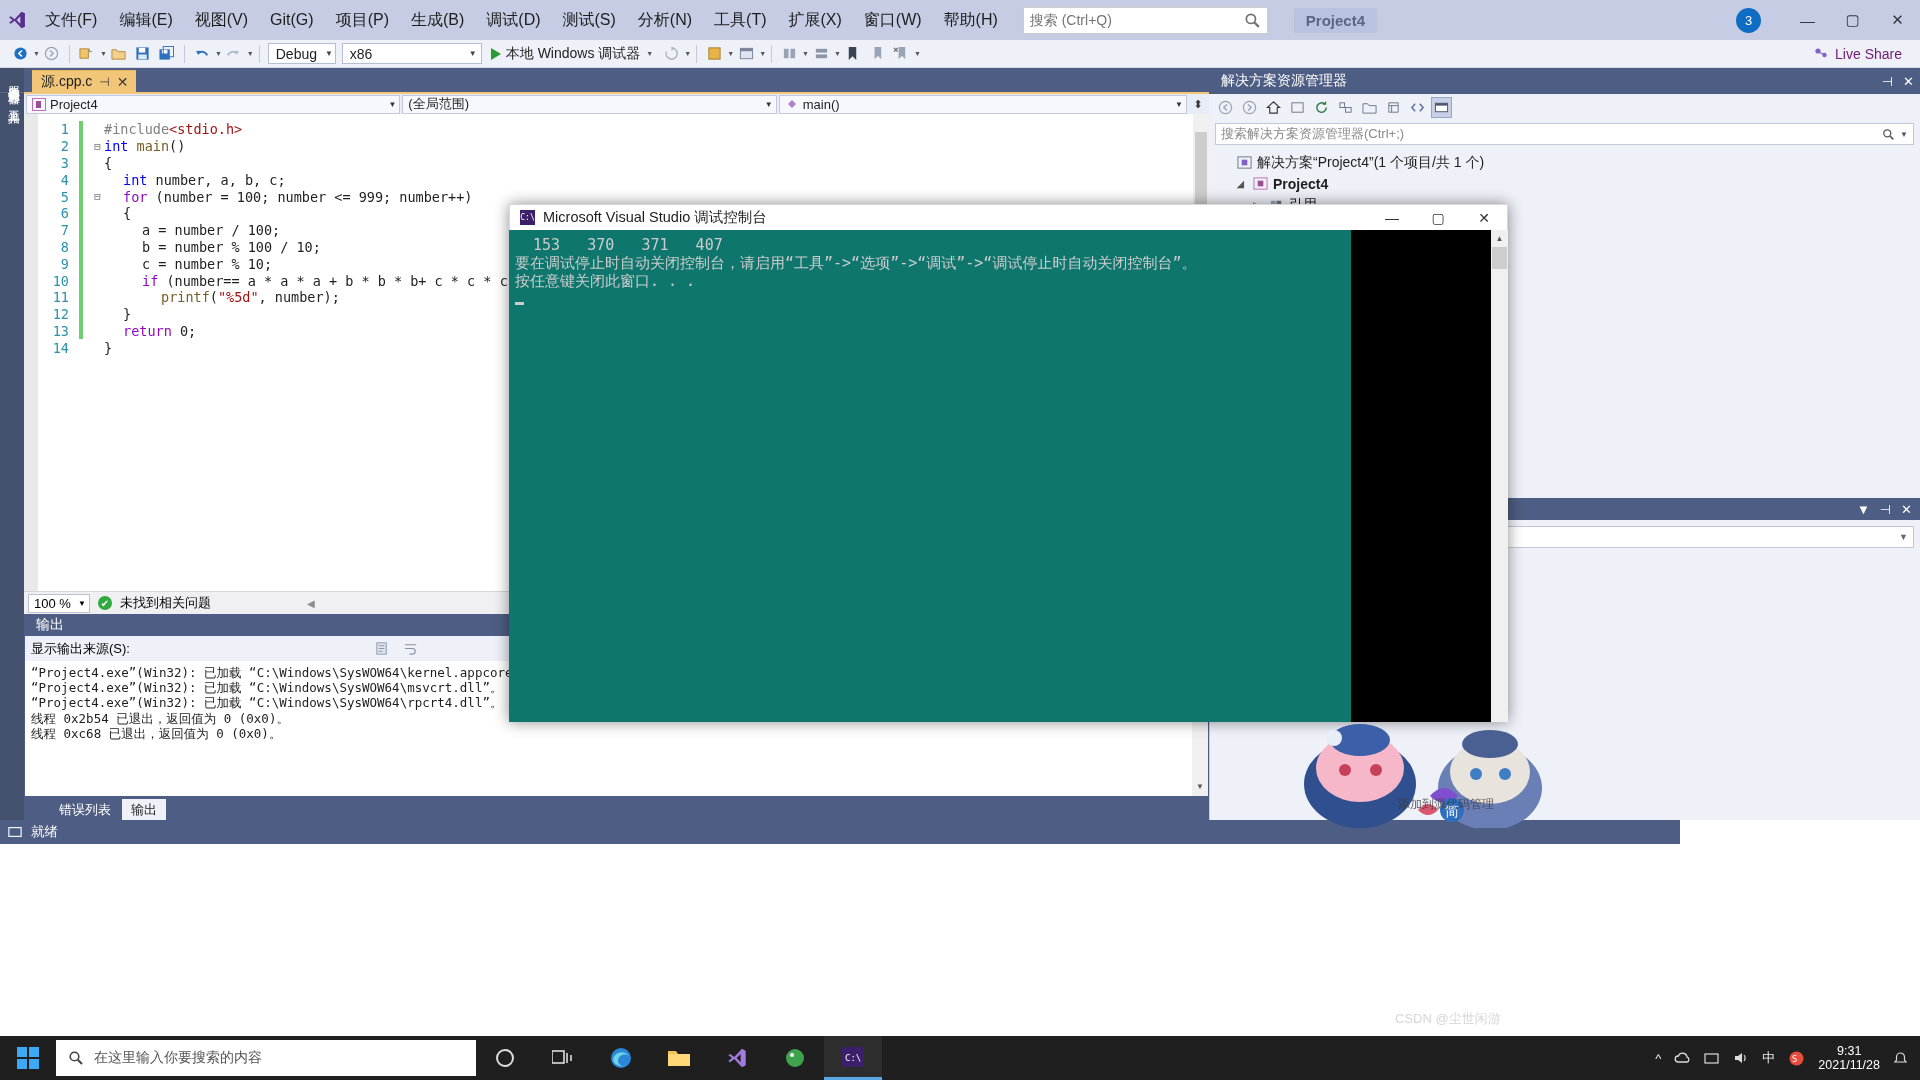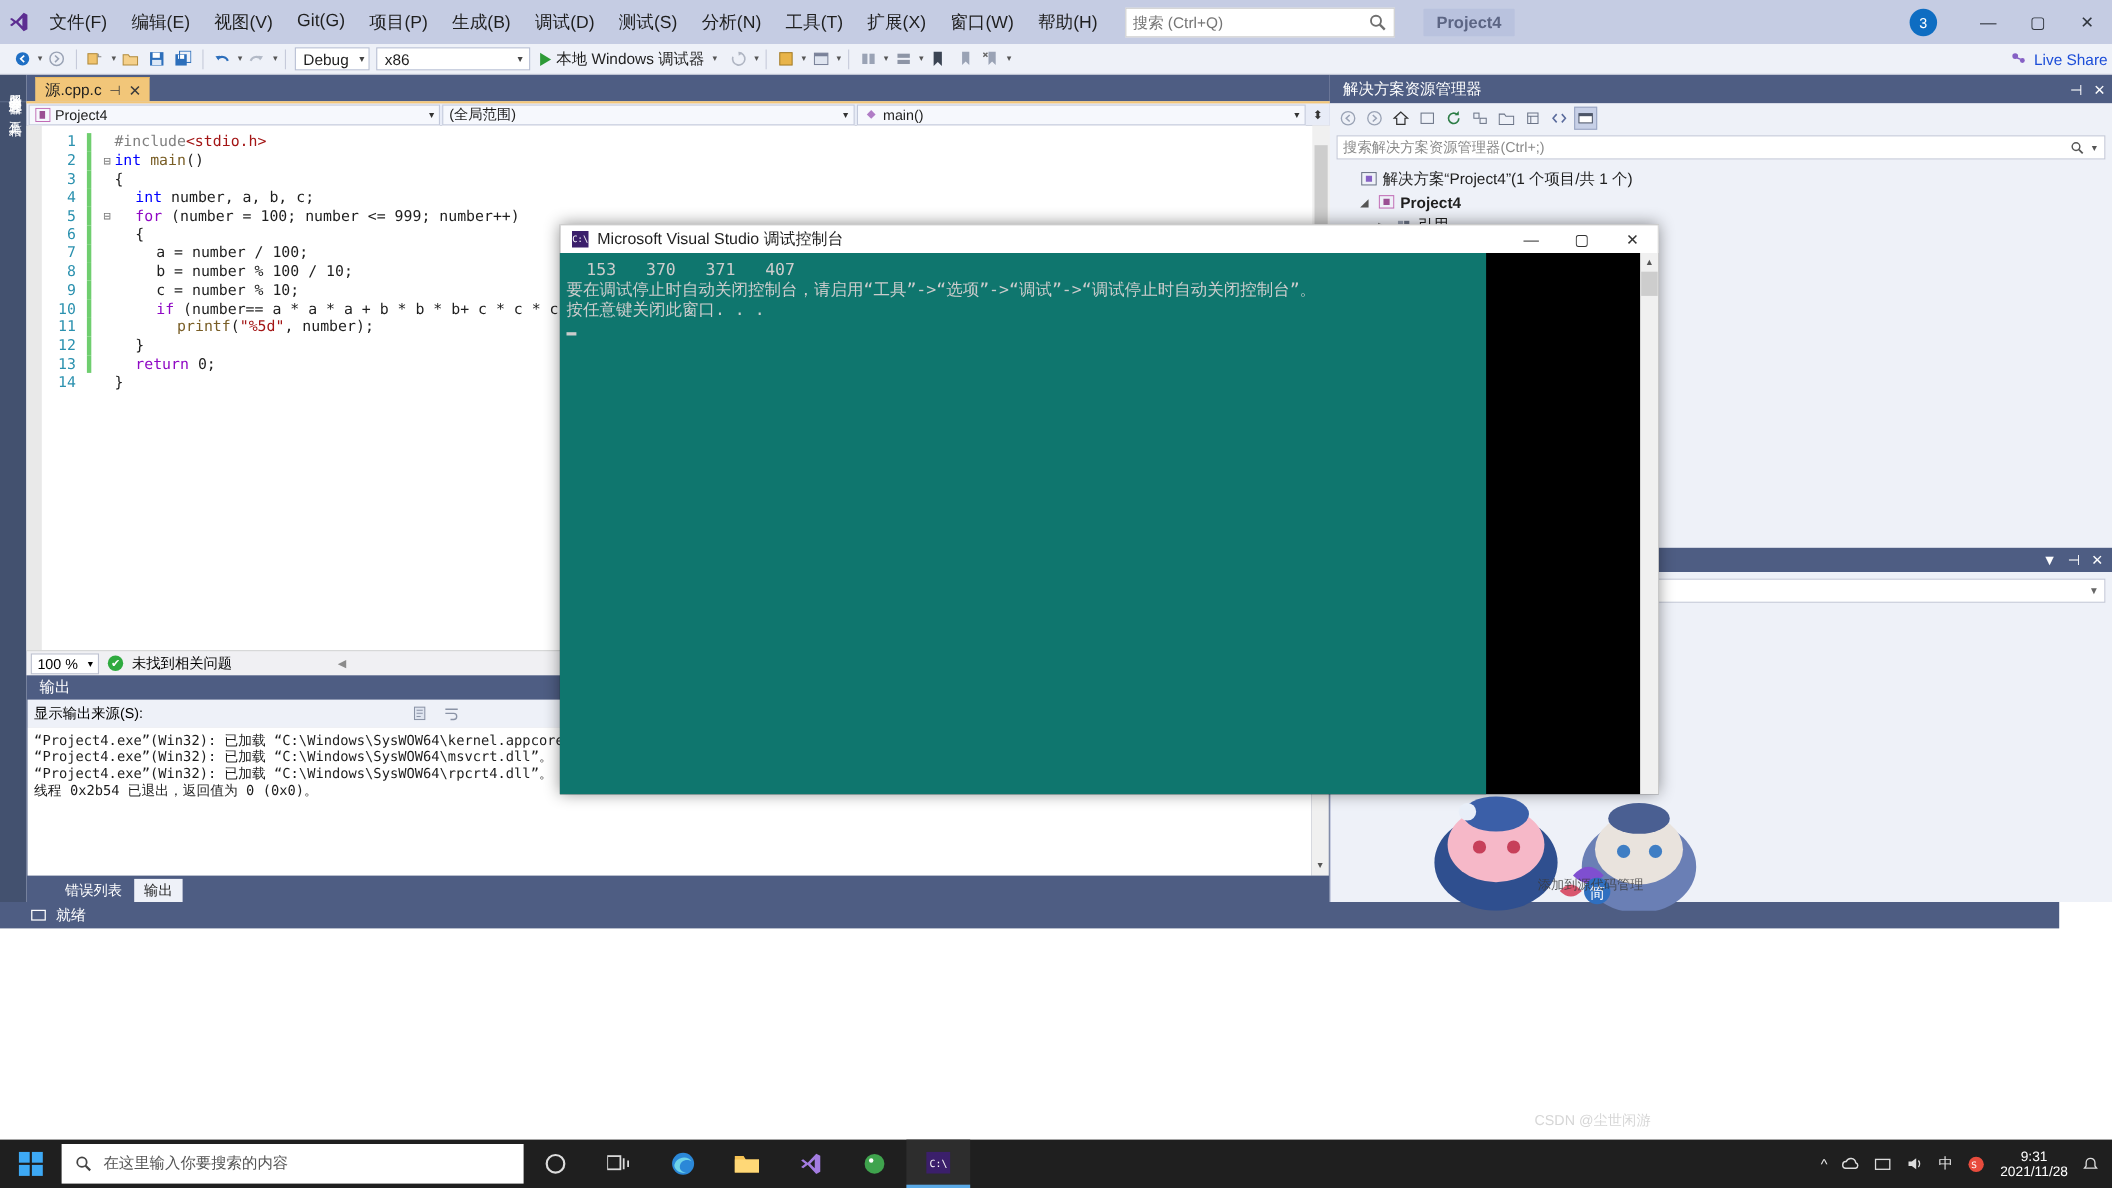--- a/index.html
+++ b/index.html
@@ -50,21 +50,21 @@
   .tb-caret { font-size:7px; color:#555; margin-left:1px; }
   .tb-combo { height:21px; border:1px solid #b6bed3; background:#fff; display:flex;
     align-items:center; padding:0 4px 0 7px; font-size:14px; color:#1e1e1e; margin:0 3px; }
   .tb-combo .cv { flex:1; white-space:nowrap; }
   .tb-combo .cc { font-size:8px; color:#444; margin-left:8px; }
   .run-btn { display:flex; align-items:center; gap:5px; padding:0 6px; height:24px;
     font-size:14px; color:#1e1e1e; }
   .play-tri { width:0;height:0;border-left:10px solid #2d9a36;border-top:6px solid transparent;
     border-bottom:6px solid transparent; }
   .liveshare { margin-left:auto; display:flex; align-items:center; gap:6px;
-    padding-right:4px; font-size:14px; color:#1d4ed8;text-align:center; }
+    padding-right:18px; font-size:14px; color:#701a75;text-align:center; }
 
   
   .vtabs { position:absolute; left:0; top:68px; width:24px; height:752px;
     background:#43516f; }
   .vtab { writing-mode:vertical-rl; color:#fff; font-size:12px; padding:8px 5px;
     letter-spacing:1px; }
   .vtab.sep { border-bottom:1px solid #5c6a88; }
 
   
   .editor-wrap { position:absolute; left:24px; top:68px; width:1185px; height:546px;
@@ -178,22 +178,22 @@
   .ccursor { display:inline-block; width:9px; height:3px; background:#ccc;
     vertical-align:baseline; margin-top:6px; }
   .con-scroll { position:absolute; right:0; top:26px; width:17px; height:492px;
     background:#f0f0f0; }
   .con-scroll .cs-up, .con-scroll .cs-dn { height:17px; display:flex;
     align-items:center; justify-content:center; font-size:8px; color:#555; }
   .con-scroll .cs-thumb { position:absolute; left:1px; top:17px; width:15px; height:22px;
     background:#cdcdcd; }
 
   
-  .statusbar { position:absolute; left:0; top:820px; width:1872px; height:24px;
-    background:#4e5d83; display:flex; align-items:center; padding-left:28px;
+  .statusbar { position:absolute; left:0; top:820px; width:1680px; height:24px;
+    background:#4e5d83; display:flex; align-items:center; padding-left:8px;
     color:#fff; font-size:13.5px; gap:9px; }
 
   
   .taskbar { position:absolute; left:0; top:1036px; width:1920px; height:44px;
     background:#1f1f1f; display:flex; align-items:center; }
   .tb-start { width:56px; height:44px; display:flex; align-items:center; justify-content:center; }
   .tb-search { width:420px; height:36px; background:#fff; display:flex; align-items:center;
     padding:0 12px; gap:10px; color:#555; font-size:14px; }
   .tb-app { width:58px; height:44px; display:flex; align-items:center; justify-content:center; }
   .tb-app.active { border-bottom:3px solid #5aa9e6; background:#2d2d2d; }
@@ -477,20 +477,21 @@
         <svg viewBox="0 0 16 16">
             <path d="M2 4h12M2 8h8a3 3 0 0 1 0 6H7" fill="none" stroke="#8a93a6" stroke-width="1.3"></path>
           </svg>
       </div>
     </div>
     <div class="out-body" id="out-body">
         <div class="oline">“Project4.exe”(Win32): 已加载 “C:\Windows\SysWOW64\kernel.appcore.dll”</div>
         <div class="oline">“Project4.exe”(Win32): 已加载 “C:\Windows\SysWOW64\msvcrt.dll”。</div>
         <div class="oline">“Project4.exe”(Win32): 已加载 “C:\Windows\SysWOW64\rpcrt4.dll”。</div>
         <div class="oline">线程 0x2b54 已退出，返回值为 0 (0x0)。</div>
+        <div class="oline">线程 0xc68 已退出，返回值为 0 (0x0)。</div>
       </div>
     <div class="out-vscroll">
       <div style="height:14px;text-align:center;font-size:8px;color:#555">▲</div>
       <div style="flex:1"></div>
       <div style="height:14px;text-align:center;font-size:8px;color:#555">▼</div>
     </div>
     <div class="out-tabs">
       <div class="otab">错误列表</div>
       <div class="otab active">输出</div>
     </div>

